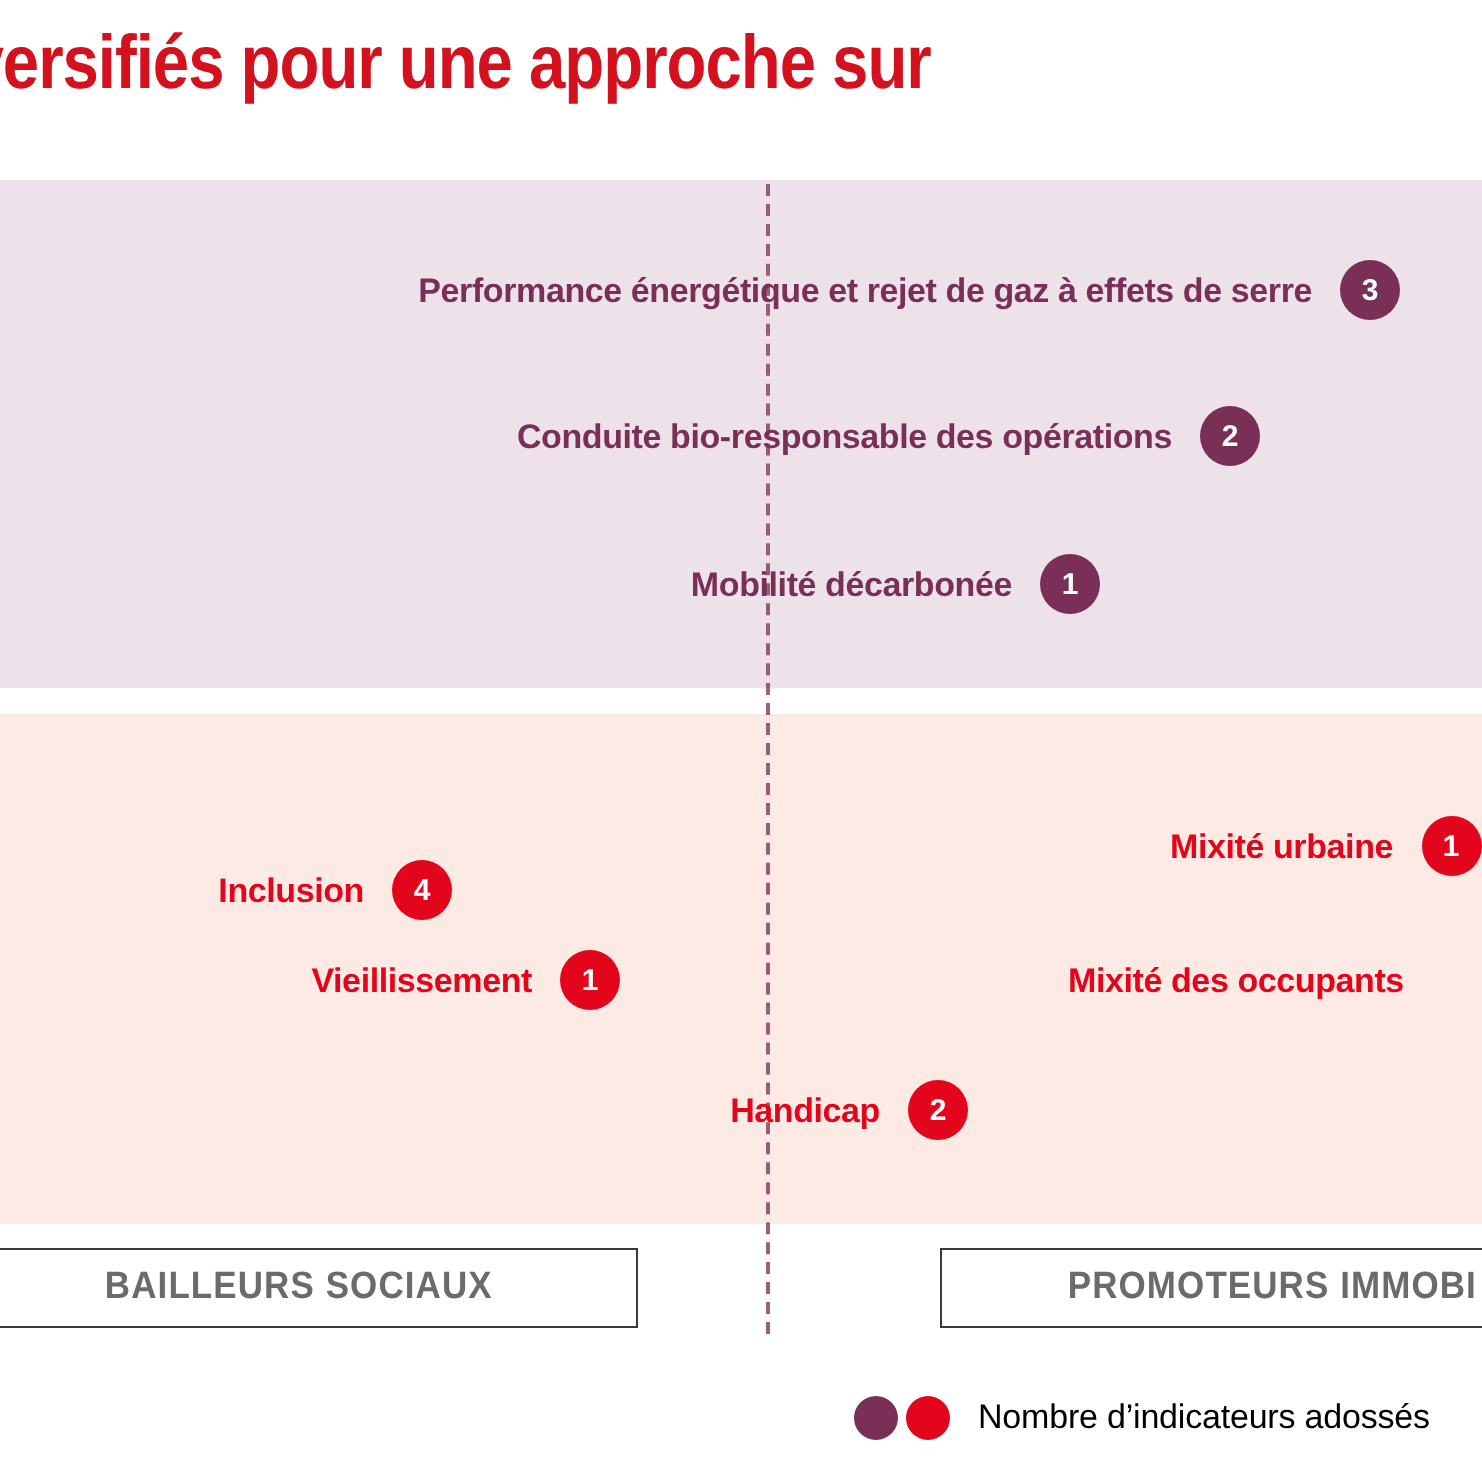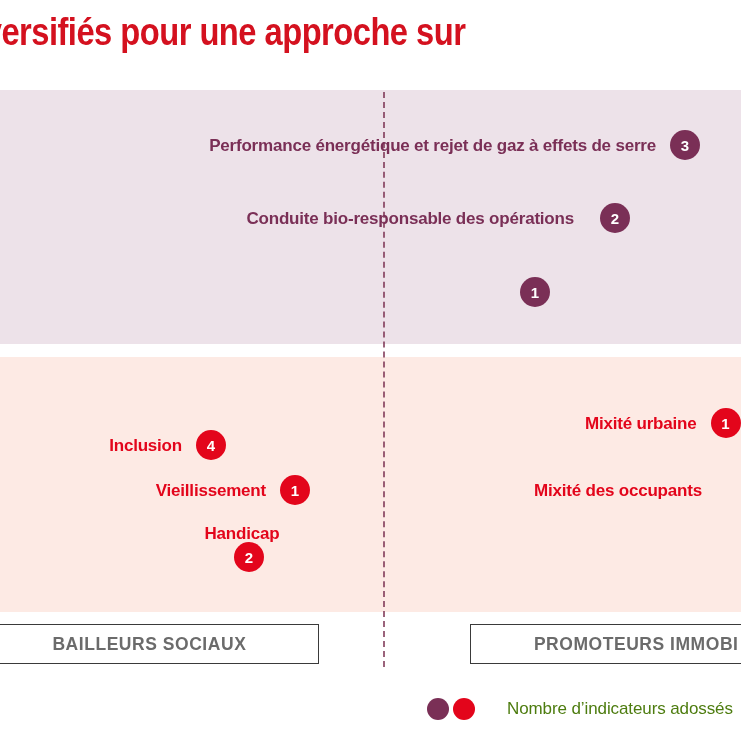--- a/index.html
+++ b/index.html
@@ -101,27 +101,27 @@
 
   
   .theme-env .item-label { color: #7a2f56; }
   .theme-env .badge { background: #7a2f56; }
   
   .theme-soc .item-label { color: #e3051b; }
   .theme-soc .badge { background: #e3051b; }
 
   
   #row-perf   { top: 128px;  left: 0;   width: 700px; justify-content: flex-end; padding-right: 31px; }
-  #row-cond   { top: 201px;  left: 0;   width: 630px; justify-content: flex-end; padding-right: 101px; gap: 12px; }
+  #row-cond   { top: 201px;  left: 0;   width: 630px; justify-content: flex-end; padding-right: 101px; }
   #row-mob    { top: 275px;  left: 0;   width: 550px; justify-content: flex-end; padding-right: 181px; }
 
   
   #row-inclusion      { top: 406px; left: 0; width: 226px; justify-content: flex-end; margin-top: 22px; }
   #row-vieillissement { top: 473px; left: 0; width: 266px; justify-content: flex-end; margin-left: 44px; }
-  #row-handicap       { top: 538px; left: 0; width: 484px; justify-content: flex-end; flex-direction: column; }
+  #row-handicap       { top: 538px; left: 0; width: 484px; justify-content: flex-end; }
 
   
   #row-mixite { top: 406px; left: 585px; }
   #row-sante  { top: 473px; left: 534px; }
 
   
   .actor-box {
     position: absolute;
     height: 38px;
     border: 1.5px solid #3a3a3a;
@@ -165,23 +165,23 @@
   }
   .legend-dot {
     width: 22px;
     height: 22px;
     border-radius: 50%;
     flex: 0 0 auto;
   }
   #legend-dot-purple { background: #7a2f56; }
   #legend-dot-red    { background: #e3051b; margin-left: 4px; }
   #legend-text {
-    margin-left: 32px;
+    margin-left: 14px;
     font-size: 17px;
-    color: #4d7c0f;
+    color: #000000;
     font-weight: 400;
     letter-spacing: -0.1px;
     font-family: "Liberation Sans", sans-serif;
   }
 </style>
 </head>
 <body>
 
 <div id="title-bar">
   <div id="page-title">ères diversifiés pour une approche sur</div>
@@ -196,20 +196,21 @@
   <span class="item-label">Performance énergétique et rejet de gaz à effets de serre</span>
   <span class="badge">3</span>
 </div>
 
 <div class="row theme-env" id="row-cond">
   <span class="item-label">Conduite bio-responsable des opérations</span>
   <span class="badge">2</span>
 </div>
 
 <div class="row theme-env" id="row-mob">
+  <span class="item-label">Mobilité décarbonée</span>
   <span class="badge">1</span>
 </div>
 
 <div class="row theme-soc" id="row-inclusion">
   <span class="item-label">Inclusion</span>
   <span class="badge">4</span>
 </div>
 
 <div class="row theme-soc" id="row-vieillissement">
   <span class="item-label">Vieillissement</span>

